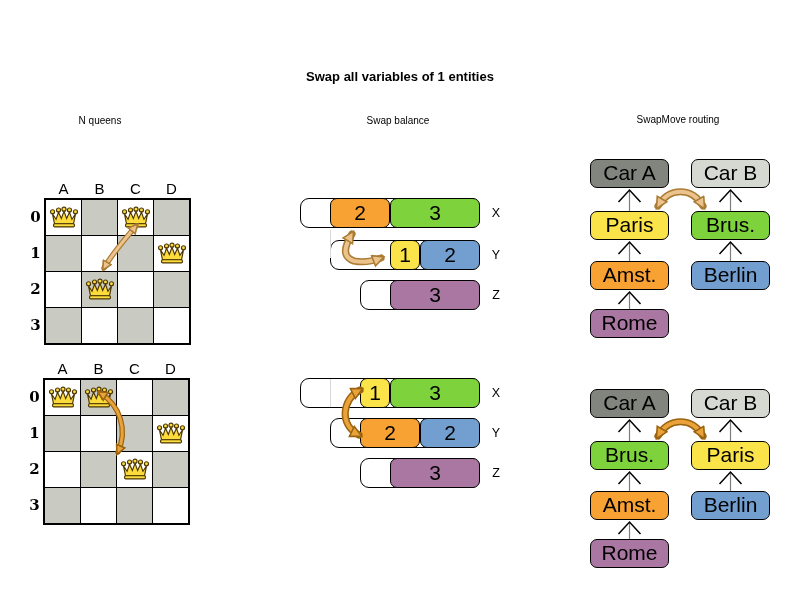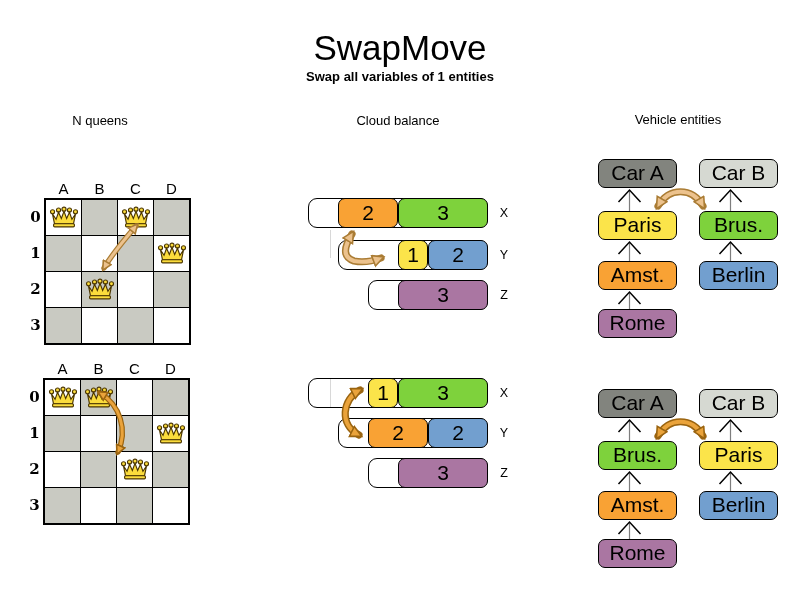--- a/index.html
+++ b/index.html
@@ -1,21 +1,21 @@
 <!DOCTYPE html>
 <html style="--orange: #f9a234; --green: #7ed23c; --yellow: #fbe44a; --blue: #729fcf; --purple: #aa76a2; --dark-gray: #82847e; --light-gray: #d6d9d2; --board-gray: #c9cac2; --crown-gold: #fbdc3c; --arrow-light-fill: #ecc28d; --arrow-light-stroke: #aa7c34; --arrow-dark-fill: #eaa33b; --arrow-dark-stroke: #9a6410;"><head>
 <meta charset="utf-8">
 <style>
   html,body{margin:0;padding:0;background:#fff}
   .canvas{position:relative;width:800px;height:600px;background:#fff;overflow:hidden;
           font-family:"Liberation Sans",sans-serif;color:#000}
   .title{position:absolute;left:0;width:800px;top:28px;text-align:center;font-size:35px;font-weight:400}
   .subtitle{position:absolute;left:0;width:800px;top:69px;text-align:center;font-size:13px;font-weight:700}
-  .sec-label{position:absolute;font-size:13px;text-align:center;line-height:21px}
-  .layer{position:absolute;left:8px;top:0;width:704px;height:600px}
+  .sec-label{position:absolute;font-size:10px;text-align:center;line-height:21px}
+  .layer{position:absolute;left:0;top:0;width:704px;height:600px}
   
   .board-wrap{position:absolute;width:166px;height:170px}
   .board{position:absolute;left:16px;top:20px;display:grid;grid-template-columns:repeat(4,35px);
          grid-auto-rows:35px;gap:1px;background:#000;border:2px solid #000}
   .cell{background:#fff;display:flex;align-items:center;justify-content:center}
   .cell.gray{background:var(--board-gray,#c9cac2)}
   .col-label{position:absolute;top:2px;width:35px;text-align:center;font-size:15px}
   .row-label{position:absolute;left:0;width:15px;text-align:center;font-size:15px;font-weight:700;
              font-family:"DejaVu Serif",serif;line-height:35px}
   .crown{display:block}
@@ -41,27 +41,26 @@
   .ain.thin{stroke-width:3px}
   .mh-l{fill:var(--arrow-light-fill,#ecc28d);stroke:var(--arrow-light-stroke,#aa7c34);stroke-width:1.6px}
   .mh-d{fill:var(--arrow-dark-fill,#eaa33b);stroke:var(--arrow-dark-stroke,#9a6410);stroke-width:1.6px}
   .conn-line{stroke:#7e7e7e;stroke-width:1.2px}
   .conn-head{stroke:#000;stroke-width:1.5px;fill:none}
 </style>
 </head>
 <body>
 
 <div class="canvas">
-  <div class="title">SwapMove</div>
   <div class="subtitle">Swap all variables of 1 entities</div>
 
   <div class="sec-label" style="left:10px;top:110px;width:180px">N queens</div>
-  <div class="sec-label" style="left:298px;top:110px;width:200px">Cloud balance</div>
+  <div class="sec-label" style="left:298px;top:110px;width:200px">Swap balance</div>
   <div class="sec-label" style="left:578px;top:109px;width:200px">
-    <div>Vehicle entities</div>
+    <div>SwapMove routing</div>
   </div>
 
   <div id="board0" class="board-wrap" style="left:28px;top:178px">
       <div class="col-label" style="left: 18px;">A</div>
       <div class="col-label" style="left: 54px;">B</div>
       <div class="col-label" style="left: 90px;">C</div>
       <div class="col-label" style="left: 126px;">D</div>
       <div class="row-label" style="top: 22px;">0</div>
       <div class="row-label" style="top: 58px;">1</div>
       <div class="row-label" style="top: 94px;">2</div>

